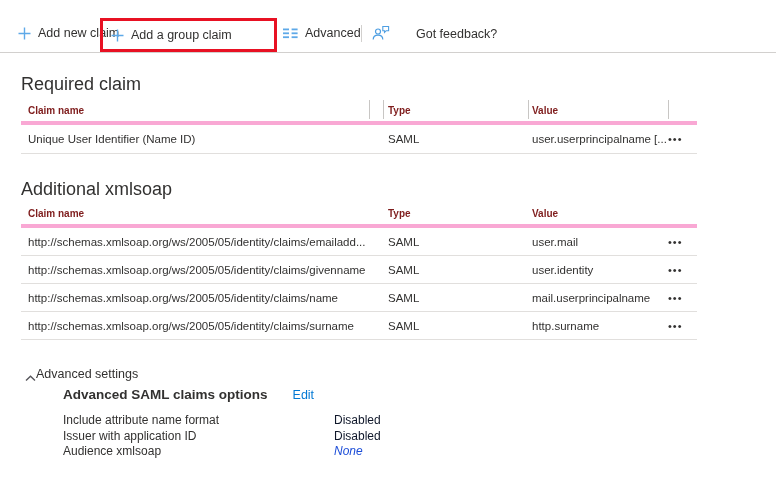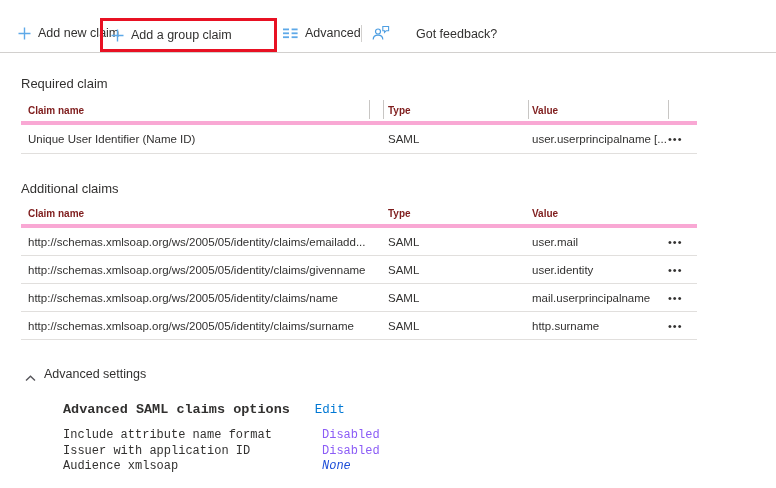--- a/index.html
+++ b/index.html
@@ -28,21 +28,21 @@
     display: flex; align-items: center; gap: 7px; padding-left: 8px;
     font-size: 12.5px; cursor: pointer; white-space: nowrap;
   }
   .tb-columns { left: 283px; }
   .tb-vdivider { position: absolute; left: 361px; top: 11px; width: 1px; height: 17px; background: #d2d0ce; }
   .tb-feedback { left: 372px; gap: 26px; }
   .icon-box { display: flex; align-items: center; }
 
   
   .content { position: absolute; left: 21px; top: 53px; width: 676px; }
-  .section-title { font-size: 13px; color: #323130; line-height: 16px; }
+  .section-title { font-size: 18px; color: #323130; line-height: 16px; }
   .t-required .section-title { margin-top: 23px; }
   .t-additional .section-title { margin-top: 27px; }
 
   .thead {
     position: relative;
     display: grid; grid-template-columns: 362px 145px 140px 29px;
     height: 26px; align-items: center;
     border-bottom: 4px solid #f9a8d4;
     font-size: 10px; font-weight: bold; color: #7f1d1d;
   }
@@ -65,31 +65,31 @@
   .more {
     background: none; border: none; cursor: pointer;
     font-size: 11px; letter-spacing: 1px; color: #323130;
     font-family: "Liberation Sans", sans-serif;
     text-align: left; padding: 0;
   }
 
   
   .adv-header {
     margin-top: 26px; padding-left: 4px;
-    display: flex; align-items: flex-end; gap: 8px;
+    display: flex; align-items: flex-end; 
     font-size: 12.5px; cursor: pointer; line-height: 16px;
   }
-  .adv-block { margin-left: 42px; margin-top: 19px; font-family: Liberation Mono, monospace; }
+  .adv-block { margin-left: 42px; margin-top: 4px; }
   .adv-title-row { display: flex; align-items: baseline; }
   .adv-title { font-size: 13.5px; font-weight: bold; color: #323130; line-height: 17px; }
   .edit-link { margin-left: 25px; font-size: 12.5px; color: #0078d4; cursor: pointer; text-decoration: none; }
   .adv-rows { margin-top: 10px; font-size: 12px; }
-  .adv-row { display: flex; line-height: 15.5px; }
+  .adv-row { display: flex; line-height: 15.5px; gap: 12px; }
   .adv-label { width: 259px; }
-  .adv-value { color: #8b5cf6; }
+  .adv-value { color: #0f172a; }
   .adv-value.muted { font-style: italic; color: #1d4ed8; }
 </style>
 </head>
 <body>
 
 <div class="toolbar">
 
   <div class="tb-item tb-add-new">
     <span class="icon-box">
       <svg width="13" height="13" viewBox="0 0 13 13" fill="none" stroke="#5ea9e8" stroke-width="1.4">
@@ -154,21 +154,21 @@
 
     <div class="trow">
       <div class="c1">Unique User Identifier (Name ID)</div>
       <div class="c2">SAML</div>
       <div class="c3">user.userprincipalname [...</div>
       <button class="more">•••</button>
     </div>
   </div>
 
   <div class="t-additional">
-    <div class="section-title">Additional claims</div>
+    <div class="section-title">Additional xmlsoap</div>
 
     <div class="thead">
       <div class="c1">Claim name</div>
       <div class="c2">Type</div>
       <div class="c3">Value</div>
       <div class="c4"></div>
     </div>
 
     <div class="trow">
       <div class="c1">http://schemas.xmlsoap.org/ws/2005/05/identity/claims/emailadd...</div>

